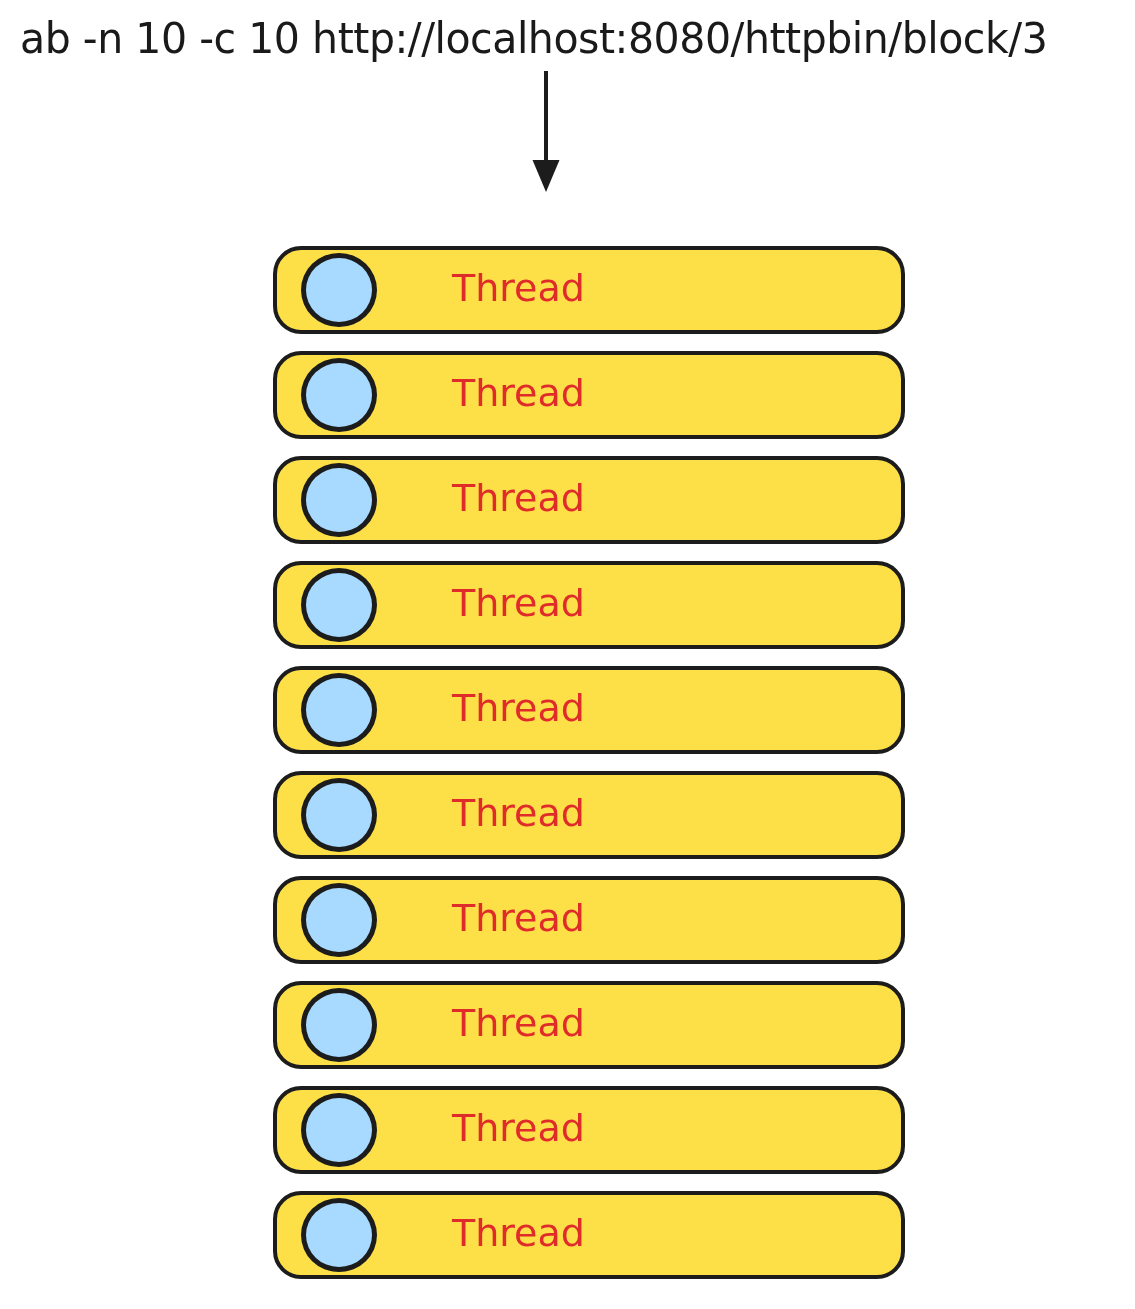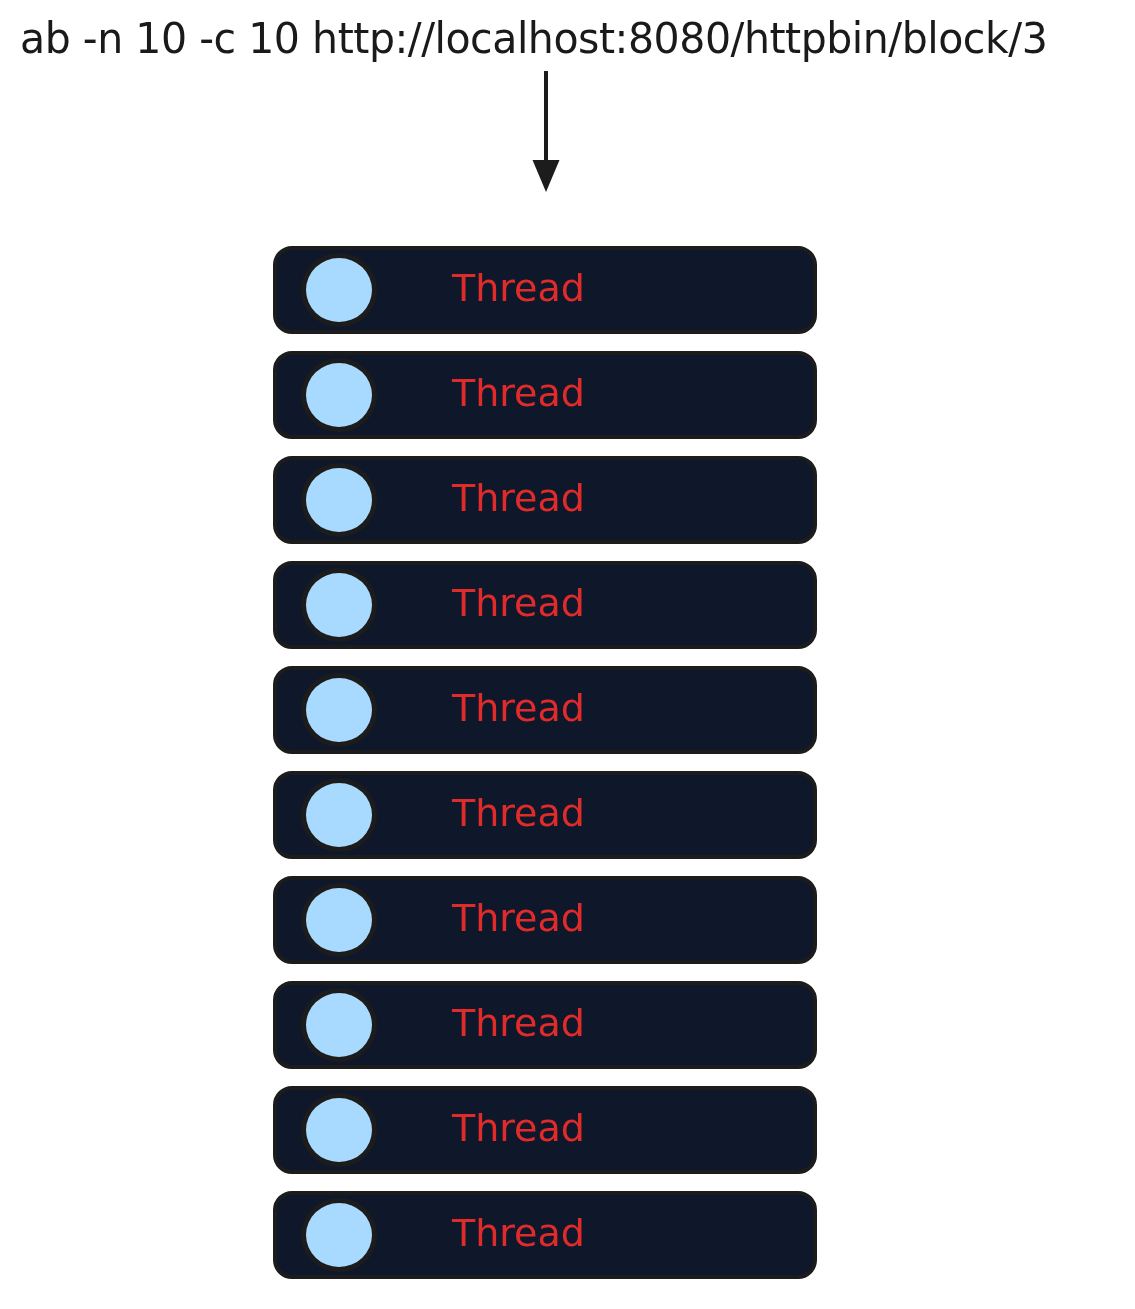--- a/index.html
+++ b/index.html
@@ -52,26 +52,26 @@
   .thread-stack {
     position: absolute;
     left: 273px;
     top: 246px;
     width: 536px;
   }
 
   .thread-box {
     position: relative;
     box-sizing: border-box;
-    width: 544px;
+    width: 632px;
     height: 88px;
     margin-bottom: 17px;
-    background: #0f172a;
+    background: #fde047;
     border: 4px solid #1c1c1c;
-    border-radius: 19px;
+    border-radius: 28px;
     display: flex;
     align-items: center;
   }
   .thread-box:last-child { margin-bottom: 0; }
 
   .thread-dot {
     box-sizing: border-box;
     flex: 0 0 auto;
     margin-left: 24px;
     width: 76px;

